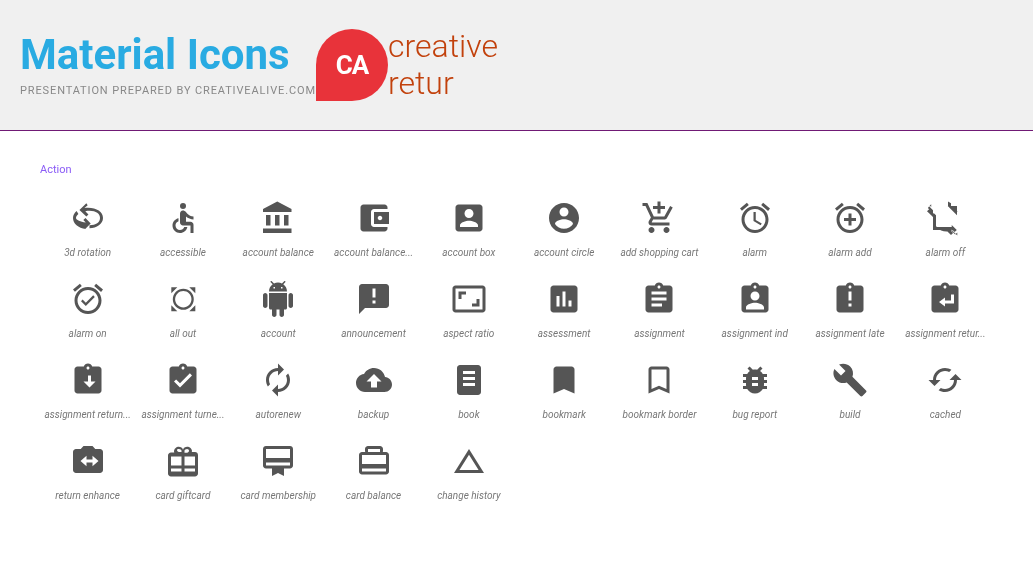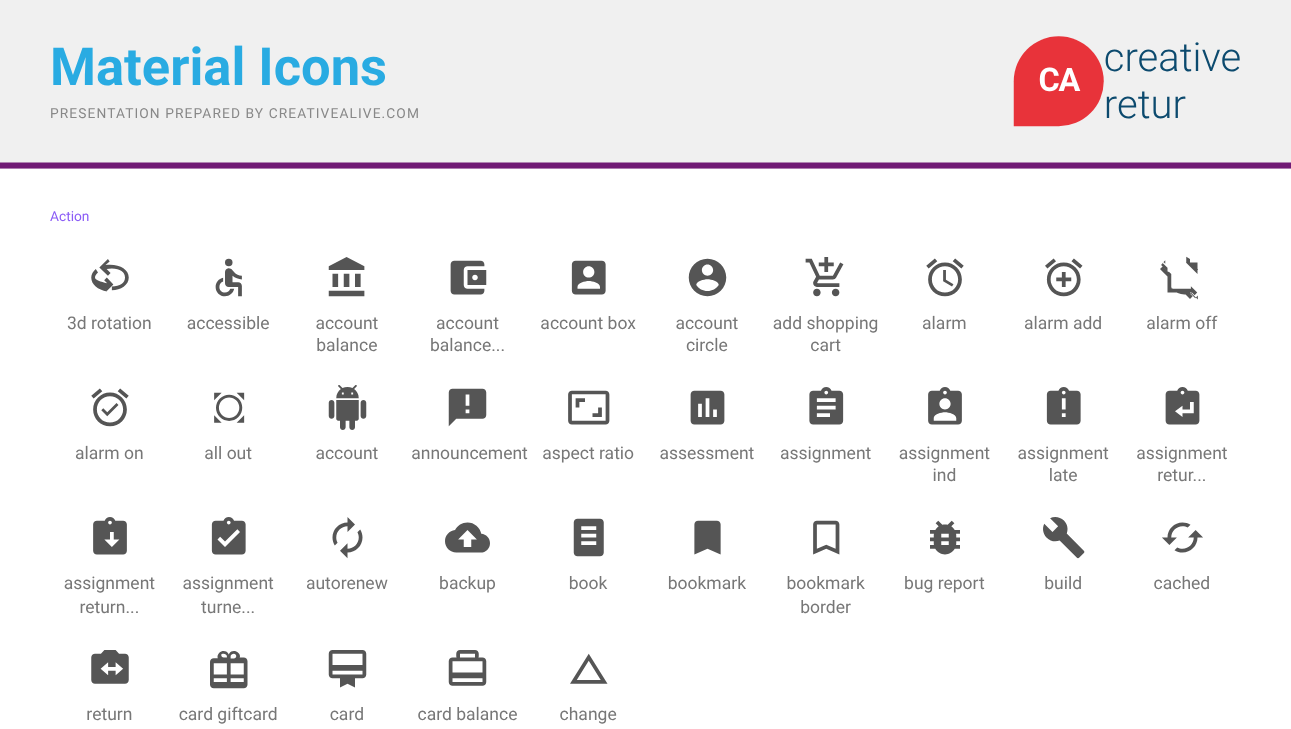--- a/index.html
+++ b/index.html
@@ -1,24 +1,23 @@
 <!DOCTYPE html>
 <html><head>
   <meta charset="utf-8">
   <style>
     * { box-sizing: border-box; margin: 0; padding: 0; }
     body { font-family: 'Roboto', Arial, sans-serif; background: #fff; width: 1033px; }
 
     .header {
       background: #f0f0f0;
-      padding: 28px 40px 28px 40px;
+      padding: 28px 40px 28px 20px;
       display: flex;
       align-items: center;
-      justify-content: space-between;
-      border-bottom: 5px solid #701a75;
+      border-bottom: 1px solid #701a75;
     }
     .header-left .title {
       font-size: 42px;
       font-weight: 700;
       color: #29abe2;
       line-height: 1.1;
     }
     .header-left .subtitle {
       font-size: 11px;
       color: #888;
@@ -40,21 +39,21 @@
       justify-content: center;
       color: #fff;
       font-size: 26px;
       font-weight: 700;
       letter-spacing: -1px;
       flex-shrink: 0;
     }
     .logo-text {
       font-size: 32px;
       font-weight: 300;
-      color: #0c4a6e;
+      color: #c2410c;
       line-height: 1.15;
     }
     .logo-text span { display: block; }
 
     .content {
       padding: 16px 40px 10px 40px;
       background: #fff;
     }
     .section-label {
       font-size: 11px;
@@ -79,25 +78,26 @@
       display: flex;
       align-items: center;
       justify-content: center;
       color: #555;
       margin-bottom: 6px;
     }
     .icon-svg svg {
       fill: #555;
     }
     .icon-label {
-      font-size: 14px;
+      font-size: 10px;
       color: #777;
       text-align: center;
       line-height: 1.3;
       max-width: 90px;
+      font-style: italic;
     }
   </style>
 </head>
 <body>
 
 <div class="header">
   <div class="header-left">
     <div class="title">Material Icons</div>
     <div class="subtitle">PRESENTATION PREPARED BY CREATIVEALIVE.COM</div>
   </div>

